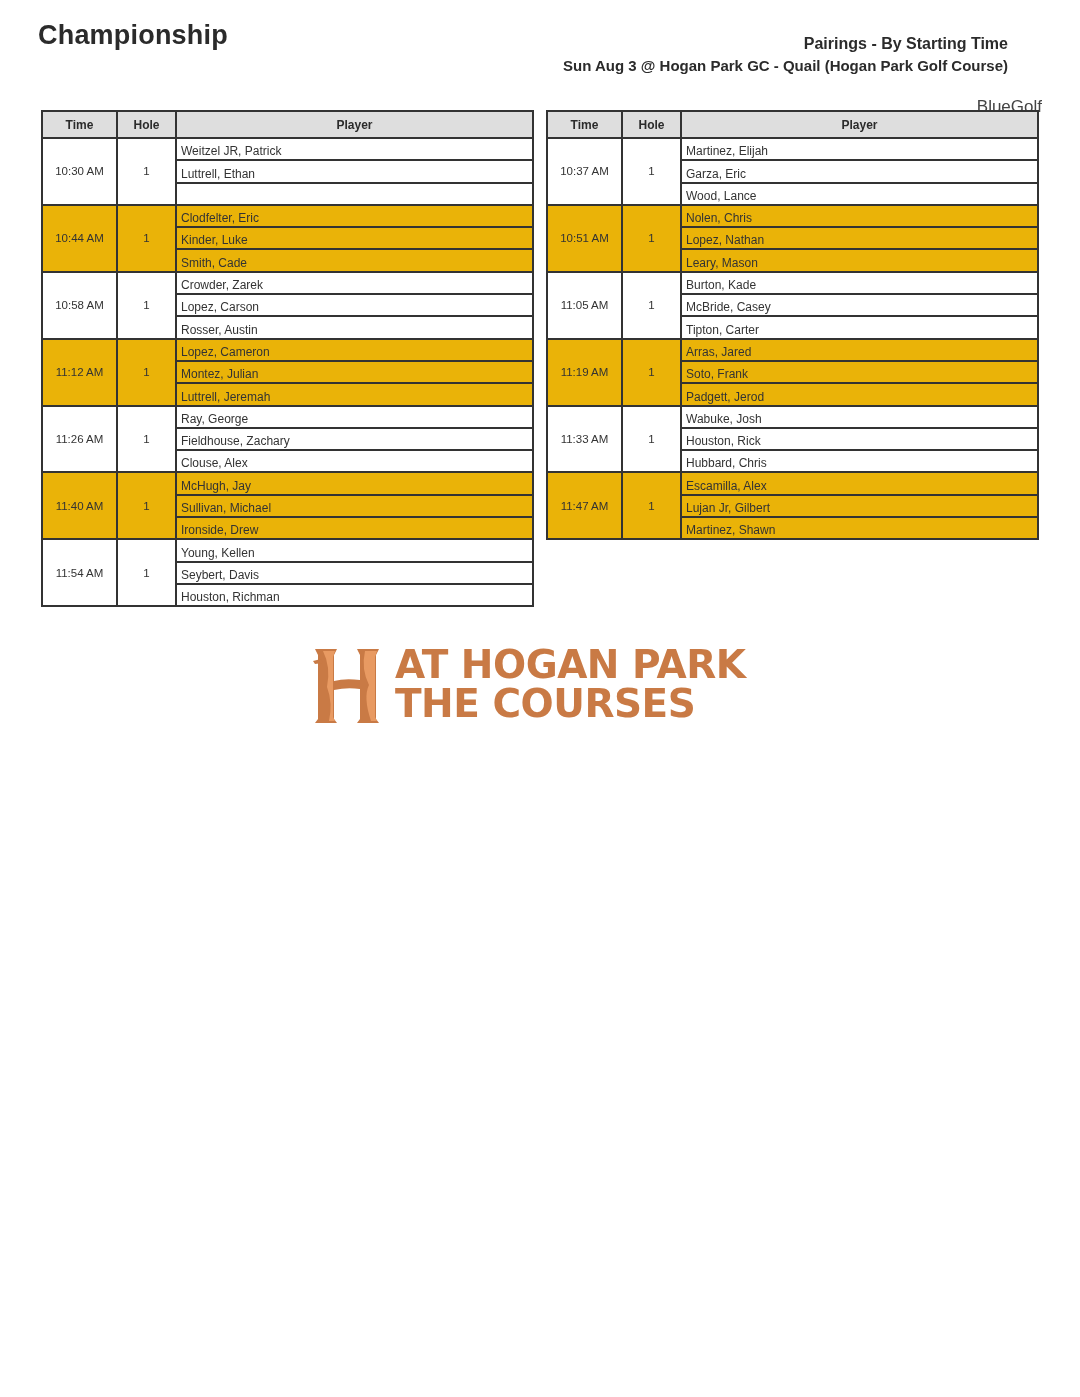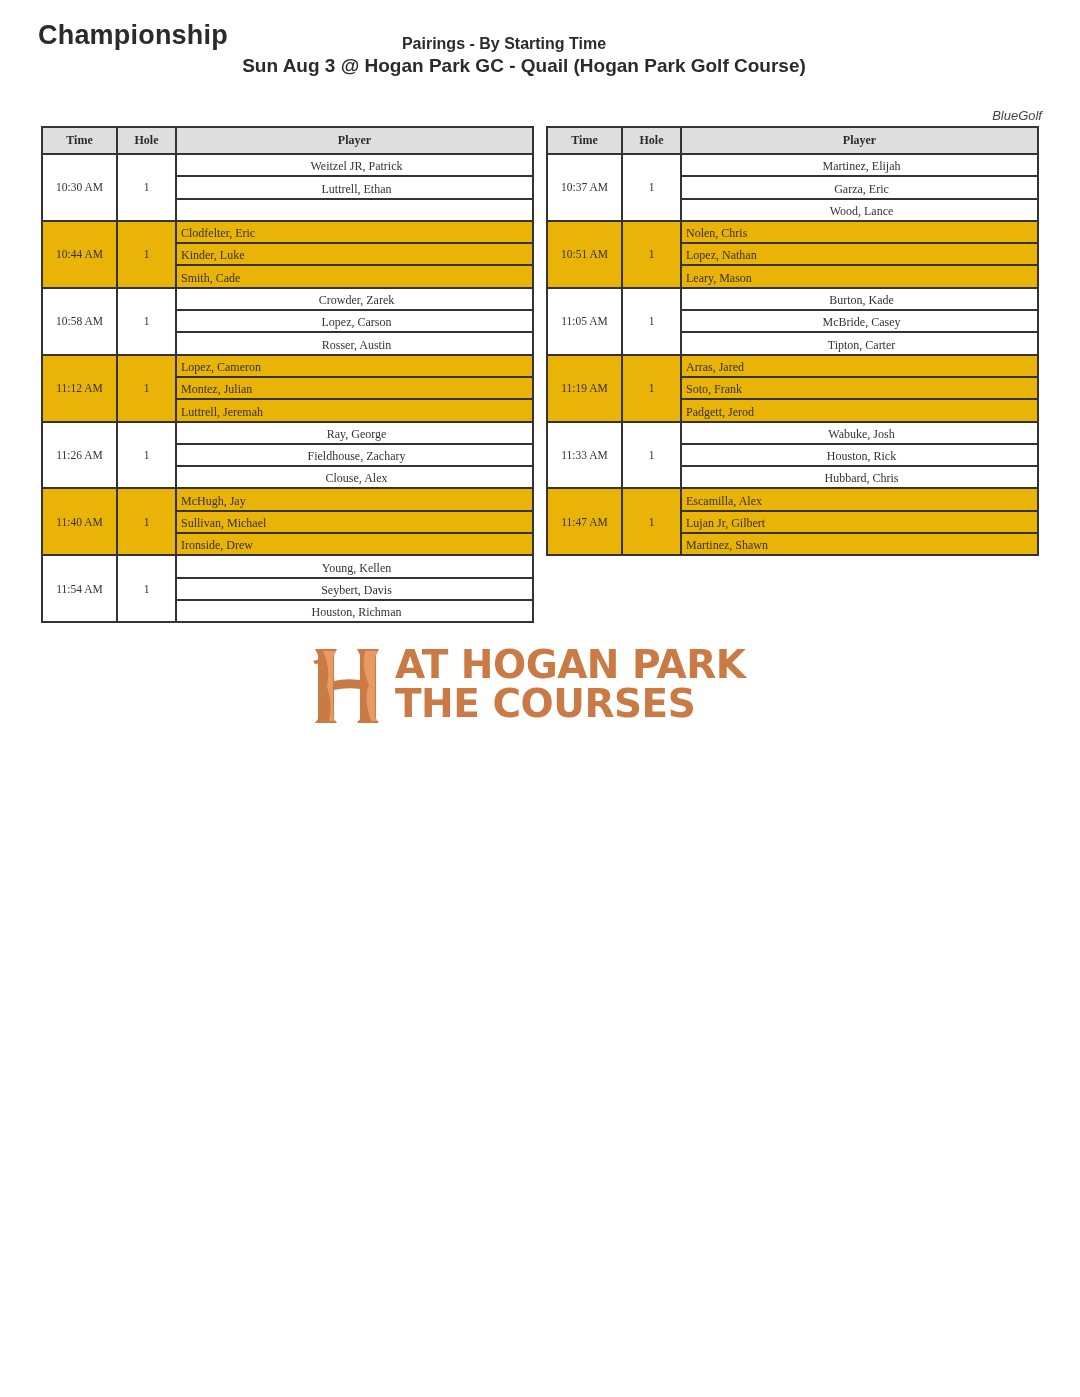--- a/index.html
+++ b/index.html
@@ -1,38 +1,38 @@
 <!DOCTYPE html>
 <html><head>
 <meta charset="utf-8">
 <style>
   * { box-sizing: border-box; margin: 0; padding: 0; }
   html, body { width: 1080px; height: 1397px; background: #ffffff; }
   body { position: relative; font-family: "Liberation Sans", sans-serif; color: #222; overflow: hidden; }
 
   .corner-title { position: absolute; left: 38px; top: 20px; font-size: 27px; font-weight: bold; color: #2b2b2b; letter-spacing: 0.2px; }
 
-  .header-block { position: absolute; left: 0; top: 33px; width: 1008px; text-align: center; }
+  .header-block { position: absolute; left: 0; top: 33px; width: 1008px; text-align: right; }
   .header-block div { font-weight: bold; font-size: 16px; line-height: 21.5px; color: #2b2b2b; }
-  .header-block .h-line3 { font-size: 19px; padding-left: 40px; }
-
-  .provider { position: absolute; right: 38px; top: 108px; font-style: italic; font-size: 13px; color: #444; }
-
-  table.pairings { position: absolute; top: 126px; border-collapse: collapse; table-layout: fixed; font-size: 11.5px; font-family: Liberation Serif, serif; }
+  .header-block .h-line3 { font-size: 15px; padding-left: 40px; }
+
+  .provider { position: absolute; right: 38px; top: 97px; font-size: 17px; color: #444; }
+
+  table.pairings { position: absolute; top: 110px; border-collapse: collapse; table-layout: fixed; font-size: 11.5px; }
   table.left { left: 41px; width: 493px; }
   table.right { left: 546px; width: 493px; }
   table.pairings col.c-time { width: 75px; }
   table.pairings col.c-hole { width: 59px; }
 
   table.pairings th { background: #dedede; height: 27px; font-weight: bold; font-size: 12px; color: #2b2b2b; border: 2px solid #333; text-align: center; }
   table.pairings td { border-left: 2px solid #333; border-right: 2px solid #333; }
   td.t-time, td.t-hole { text-align: center; color: #333; font-size: 11.5px; vertical-align: middle; border-bottom: 2px solid #333; }
   td.t-player { height: 22.3px; padding-left: 4px; border-bottom: 2px solid #333; color: #333; font-size: 12px; white-space: nowrap; vertical-align: bottom; padding-bottom: 1px; }
   tr.grp-shaded td { background: #eab308; }
-  tr.grp-white td { background: #ffffff; text-align: center; }
+  tr.grp-white td { background: #ffffff; }
   td.t-player.empty { border-bottom: 2px solid #333; border-left: none; border-right: 2px solid #333; }
 
   .logo { position: absolute; left: 313px; top: 645px; width: 440px; height: 82px; }
   .logo-h { position: absolute; left: 0; top: 2px; width: 68px; height: 78px; }
   .logo-text { position: absolute; left: 82px; top: 0px; color: #c97a45; font-weight: bold; font-size: 39px; line-height: 39px; letter-spacing: -0.5px; font-family: "DejaVu Sans", sans-serif; }
   .logo-text div { white-space: nowrap; }
 </style>
 </head>
 <body>
 

